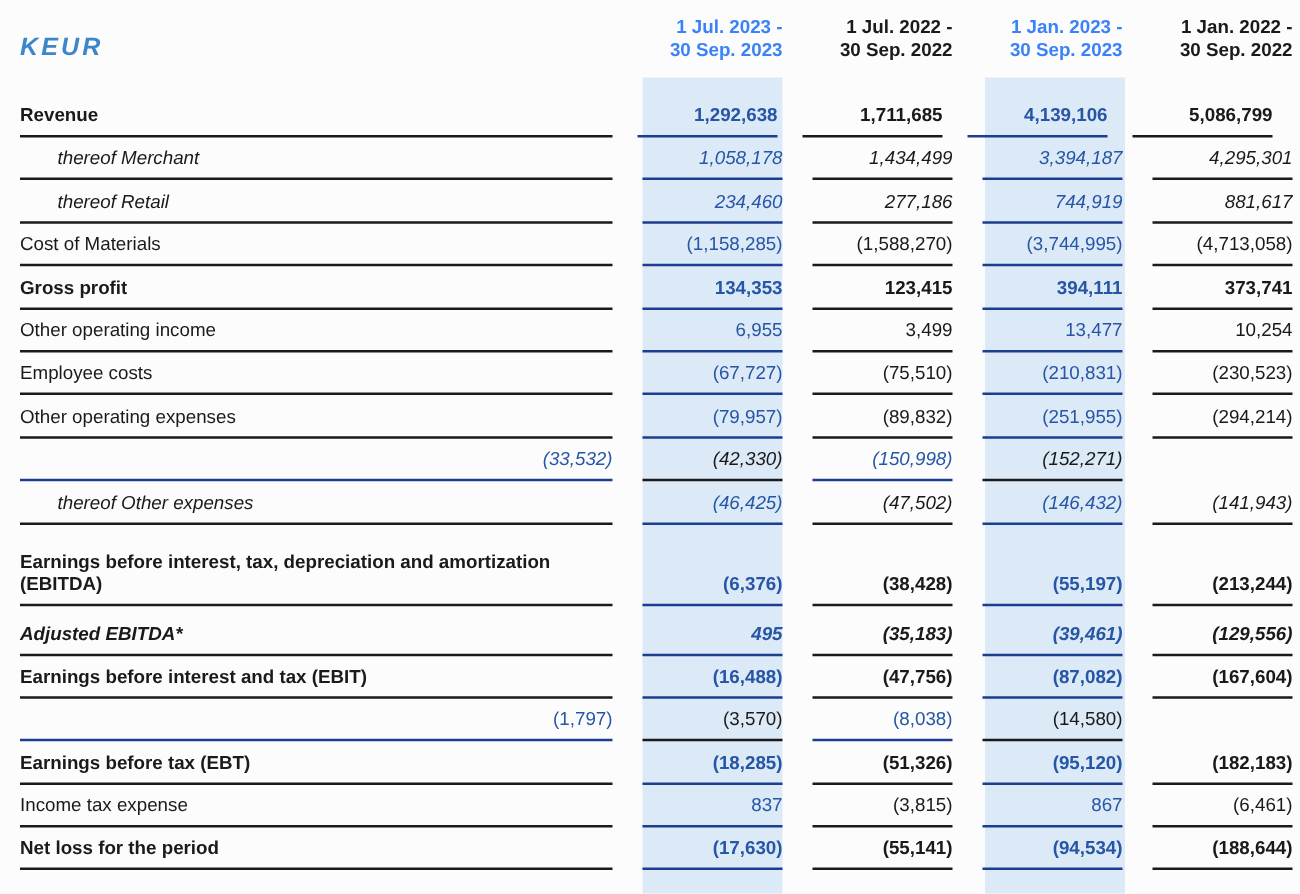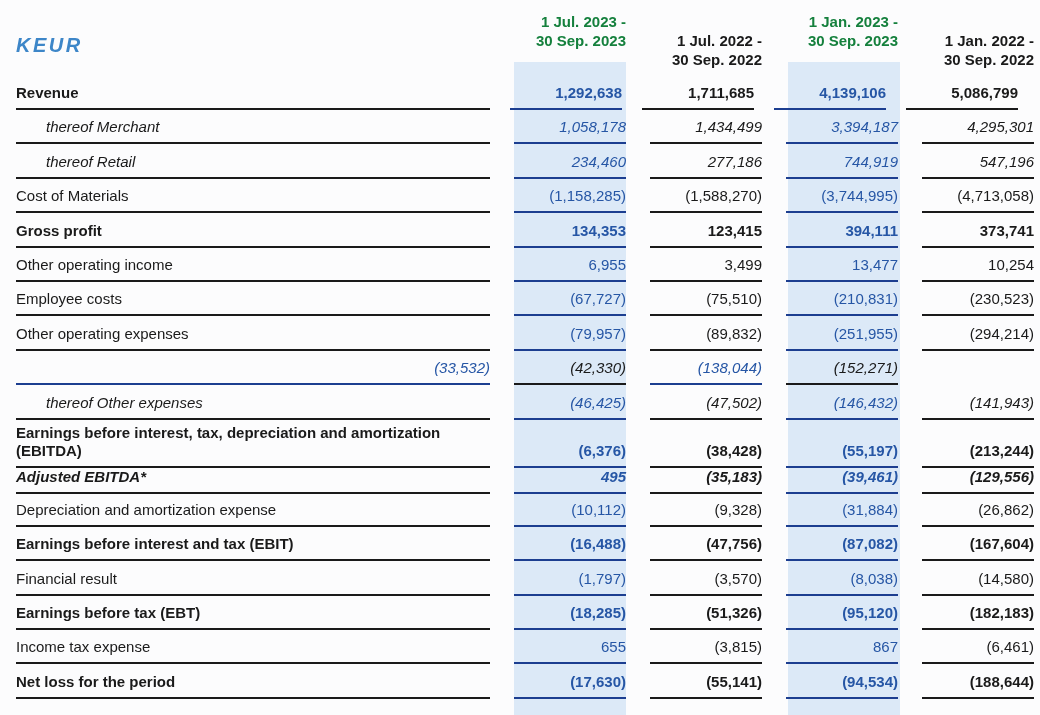--- a/index.html
+++ b/index.html
@@ -43,28 +43,28 @@
     font-style: italic;
     font-size: 20px;
     letter-spacing: 2.5px;
   }
   .col-header {
     text-align: right;
     font-weight: bold;
     font-size: 15px;
     line-height: 19px;
   }
-  .col-header.hl { color: #15803d; }
-  .col-header.plain { color: #1a1a1a; margin-top: 19px; }
+  .col-header.hl { color: #3b82f6; }
+  .col-header.plain { color: #1a1a1a; }
 
   
   .rows .row { height: 34.4px; align-items: end; }
   .rows .row:first-child { height: 48px; gap: 20px; }
-  .rows .row:nth-child(11) { height: 48px; }
-  .rows .row:nth-child(12) { height: 25px; }
+  .rows .row:nth-child(11) { height: 65px; }
+  .rows .row:nth-child(12) { height: 40px; }
 
   .cell {
     display: flex;
     align-items: flex-end;
     height: 100%;
     box-sizing: border-box;
     padding-bottom: 6px;
     border-bottom: 2px solid #1a1a1a;
     font-size: 15px;
     line-height: 18px;
@@ -121,21 +121,21 @@
   <div class="cell value-cell hl">1,058,178</div>
           <div class="cell value-cell plain">1,434,499</div>
           <div class="cell value-cell hl">3,394,187</div>
           <div class="cell value-cell plain">4,295,301</div>
         </div>
         <div class="row style-italic">
     <div class="cell label-cell indent">thereof Retail</div>
   <div class="cell value-cell hl">234,460</div>
           <div class="cell value-cell plain">277,186</div>
           <div class="cell value-cell hl">744,919</div>
-          <div class="cell value-cell plain">547,196</div>
+          <div class="cell value-cell plain">881,617</div>
         </div>
         <div class="row style-normal">
     <div class="cell label-cell">Cost of Materials</div>
   <div class="cell value-cell hl">(1,158,285)</div>
           <div class="cell value-cell plain">(1,588,270)</div>
           <div class="cell value-cell hl">(3,744,995)</div>
           <div class="cell value-cell plain">(4,713,058)</div>
         </div>
         <div class="row style-bold">
     <div class="cell label-cell">Gross profit</div>
@@ -161,21 +161,21 @@
         <div class="row style-normal">
     <div class="cell label-cell">Other operating expenses</div>
   <div class="cell value-cell hl">(79,957)</div>
           <div class="cell value-cell plain">(89,832)</div>
           <div class="cell value-cell hl">(251,955)</div>
           <div class="cell value-cell plain">(294,214)</div>
         </div>
         <div class="row style-italic">
   <div class="cell value-cell hl">(33,532)</div>
           <div class="cell value-cell plain">(42,330)</div>
-          <div class="cell value-cell hl">(138,044)</div>
+          <div class="cell value-cell hl">(150,998)</div>
           <div class="cell value-cell plain">(152,271)</div>
         </div>
         <div class="row style-italic">
     <div class="cell label-cell indent">thereof Other expenses</div>
   <div class="cell value-cell hl">(46,425)</div>
           <div class="cell value-cell plain">(47,502)</div>
           <div class="cell value-cell hl">(146,432)</div>
           <div class="cell value-cell plain">(141,943)</div>
         </div>
         <div class="row style-bold">
@@ -185,51 +185,43 @@
           <div class="cell value-cell hl">(55,197)</div>
           <div class="cell value-cell plain">(213,244)</div>
         </div>
         <div class="row style-bold-italic">
     <div class="cell label-cell">Adjusted EBITDA*</div>
   <div class="cell value-cell hl">495</div>
           <div class="cell value-cell plain">(35,183)</div>
           <div class="cell value-cell hl">(39,461)</div>
           <div class="cell value-cell plain">(129,556)</div>
         </div>
-        <div class="row style-normal">
-    <div class="cell label-cell">Depreciation and amortization expense</div>
-  <div class="cell value-cell hl">(10,112)</div>
-          <div class="cell value-cell plain">(9,328)</div>
-          <div class="cell value-cell hl">(31,884)</div>
-          <div class="cell value-cell plain">(26,862)</div>
-        </div>
         <div class="row style-bold">
     <div class="cell label-cell">Earnings before interest and tax (EBIT)</div>
   <div class="cell value-cell hl">(16,488)</div>
           <div class="cell value-cell plain">(47,756)</div>
           <div class="cell value-cell hl">(87,082)</div>
           <div class="cell value-cell plain">(167,604)</div>
         </div>
         <div class="row style-normal">
-    <div class="cell label-cell">Financial result</div>
   <div class="cell value-cell hl">(1,797)</div>
           <div class="cell value-cell plain">(3,570)</div>
           <div class="cell value-cell hl">(8,038)</div>
           <div class="cell value-cell plain">(14,580)</div>
         </div>
         <div class="row style-bold">
     <div class="cell label-cell">Earnings before tax (EBT)</div>
   <div class="cell value-cell hl">(18,285)</div>
           <div class="cell value-cell plain">(51,326)</div>
           <div class="cell value-cell hl">(95,120)</div>
           <div class="cell value-cell plain">(182,183)</div>
         </div>
         <div class="row style-normal">
     <div class="cell label-cell">Income tax expense</div>
-  <div class="cell value-cell hl">655</div>
+  <div class="cell value-cell hl">837</div>
           <div class="cell value-cell plain">(3,815)</div>
           <div class="cell value-cell hl">867</div>
           <div class="cell value-cell plain">(6,461)</div>
         </div>
         <div class="row style-bold">
     <div class="cell label-cell">Net loss for the period</div>
   <div class="cell value-cell hl">(17,630)</div>
           <div class="cell value-cell plain">(55,141)</div>
           <div class="cell value-cell hl">(94,534)</div>
           <div class="cell value-cell plain">(188,644)</div>

